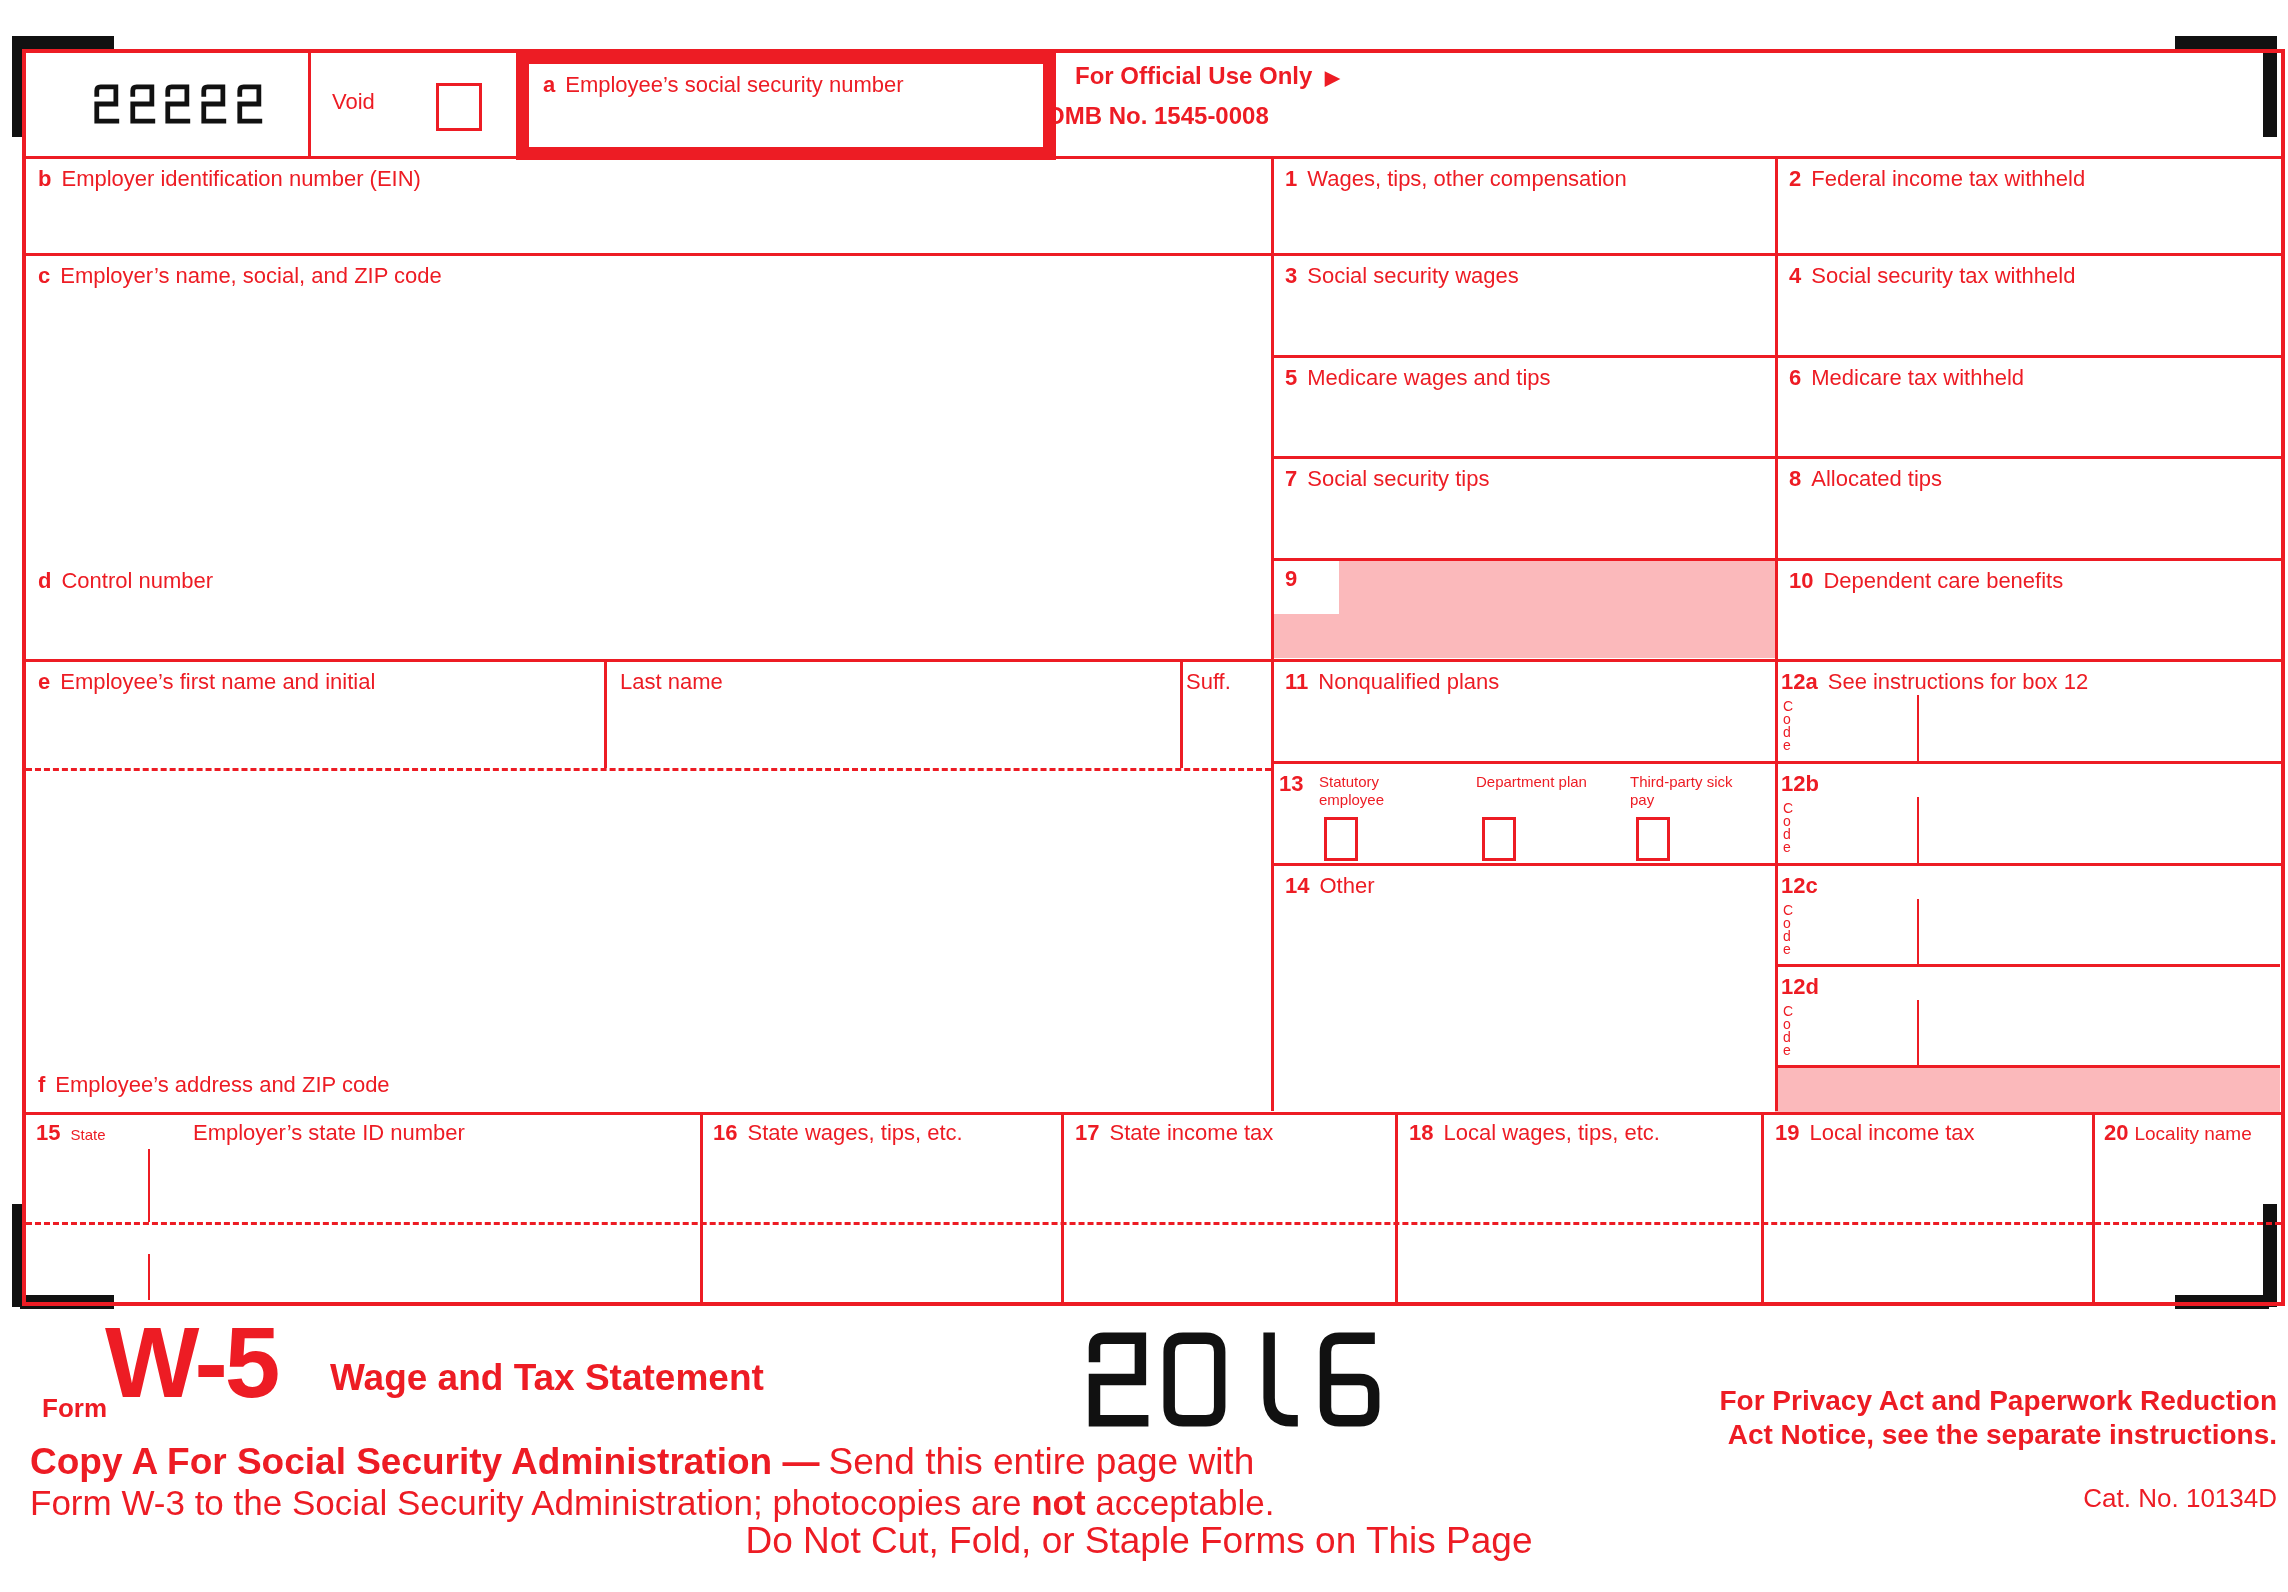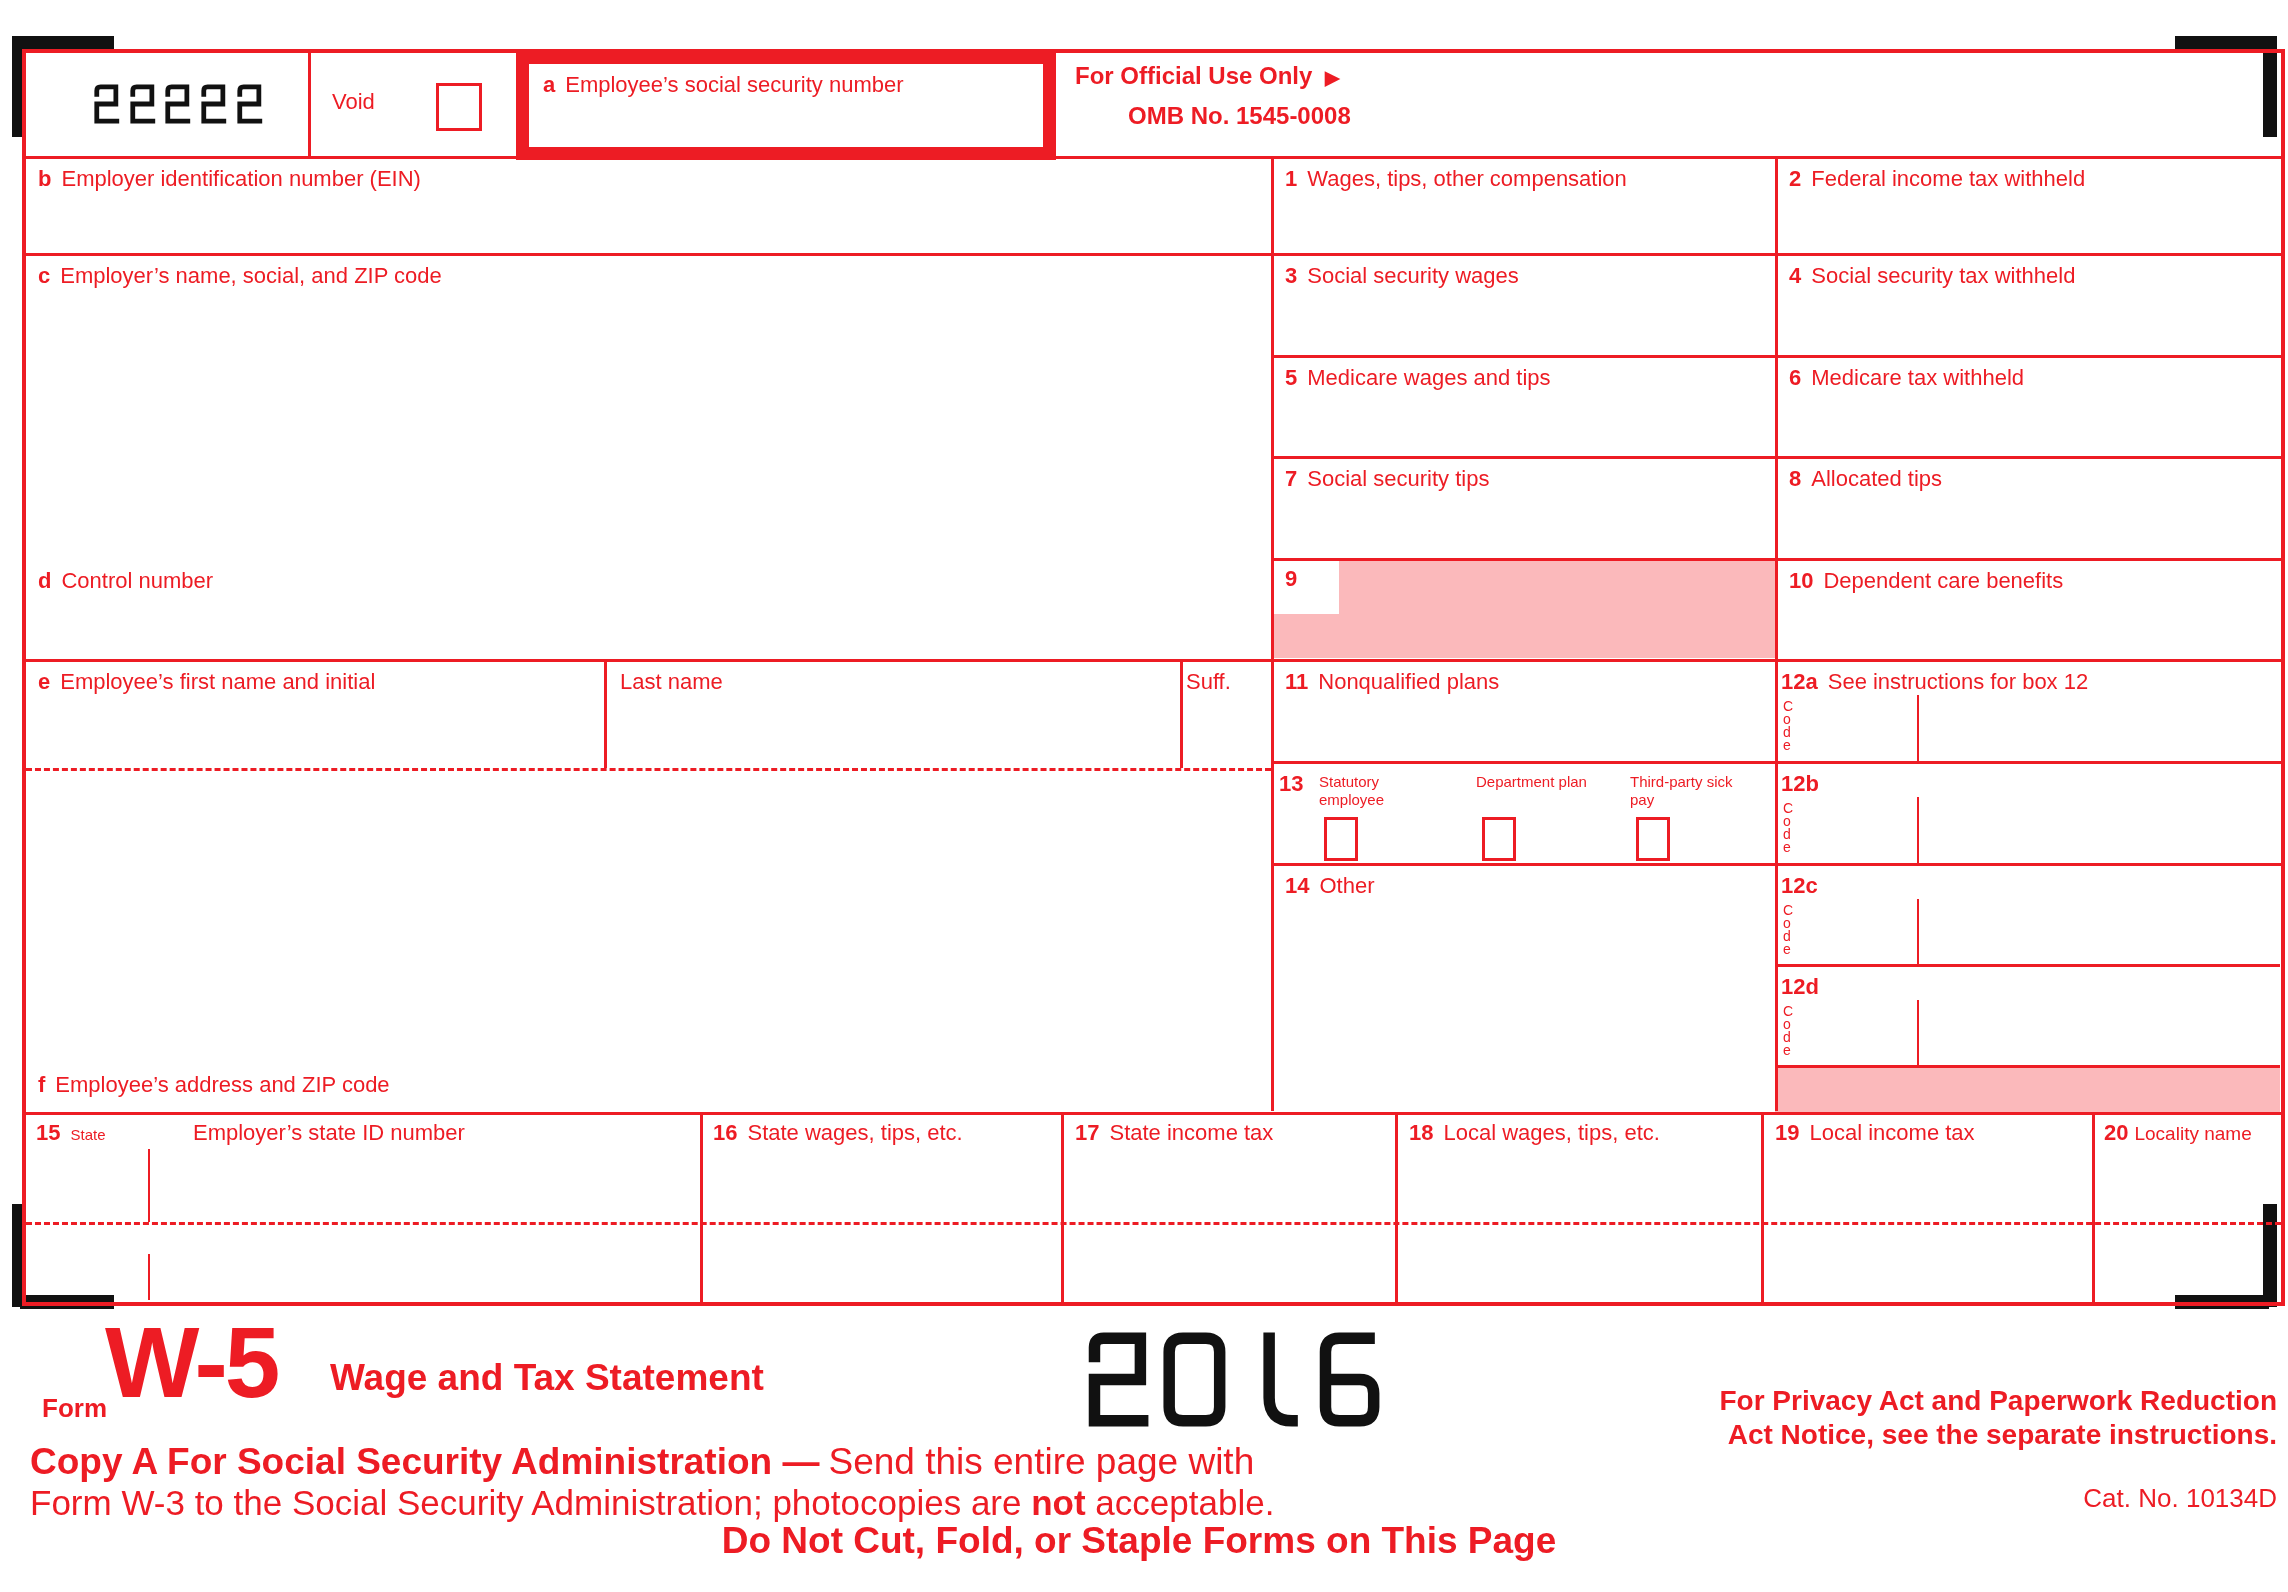--- a/index.html
+++ b/index.html
@@ -109,21 +109,21 @@
     <div id="box-a">
       <div class="lab">
         <b>a</b><span>Employee’s social security number</span>
       </div>
     </div>
 
     <div class="lab" style="left:1049px;top:10px;font-weight:bold;font-size:24px">
       <span>For Official Use Only</span>
       <span style="font-size:19px;margin-left:6px">▶</span>
     </div>
-    <div class="lab" style="left:1102px;top:50px;font-weight:bold;font-size:24px">OMB No. 1545-0008</div>
+    <div class="lab" style="left:1020px;top:50px;font-weight:bold;font-size:24px">OMB No. 1545-0008</div>
 
     <div class="lab" style="left:12px;top:113px">
       <b>b</b><span>Employer identification number (EIN)</span>
     </div>
     <div class="lab" style="left:1259px;top:113px">
       <b>1</b><span>Wages, tips, other compensation</span>
     </div>
     <div class="lab" style="left:1763px;top:113px">
       <b>2</b><span>Federal income tax withheld</span>
     </div>
@@ -249,16 +249,16 @@
 
   <div class="foot" style="left:30px;top:1441px;font-size:37px">
     <b style="margin-right:9px">Copy A For Social Security Administration —</b><span>Send this entire page with</span>
   </div>
   <div class="foot" style="left:30px;top:1483px;font-size:35px">
     <span>Form W-3 to the Social Security Administration; photocopies are</span>
     <b>not</b>
     <span>acceptable.</span>
   </div>
 
-  <div class="foot" style="left:0;top:1520px;width:2278px;text-align:center;font-size:37px;font-weight:bold">Do Not Cut, Fold, or Staple Forms on This Page</div>
+  <div class="foot" style="left:0;top:1520px;width:2278px;text-align:center;font-size:37px;font-weight:normal">Do Not Cut, Fold, or Staple Forms on This Page</div>
 
 </div>
 
 
 </body></html>

